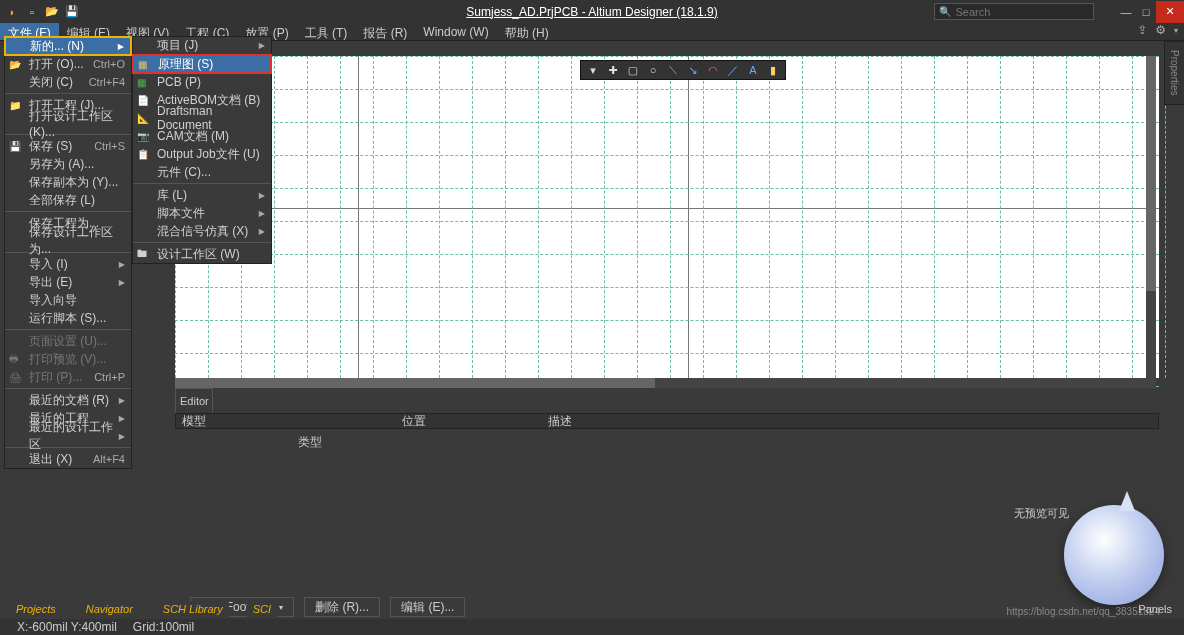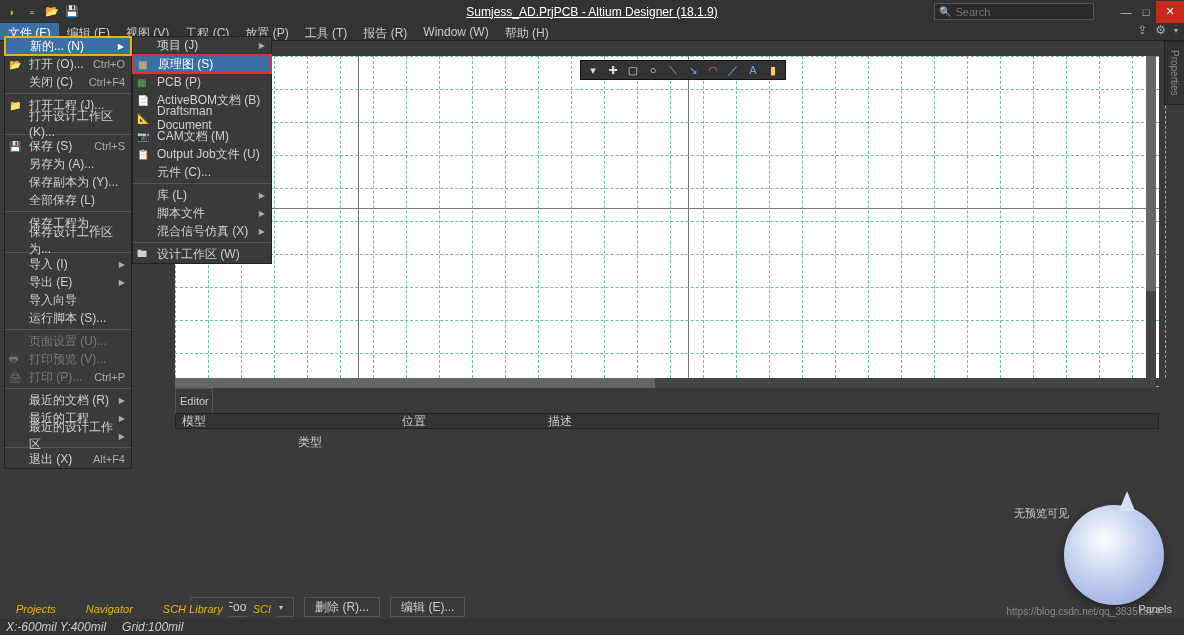--- a/index.html
+++ b/index.html
@@ -76,21 +76,21 @@
     .no-preview { position: absolute; right: 90px; top: 118px; color: #ccc; font-size: 11px; }
     
     .bottom-buttons { position: absolute; left: 190px; bottom: 18px; display: flex; gap: 10px; }
     .bbtn { height: 20px; background: #3a3a3a; border: 1px solid #555; color: #ccc; padding: 0 10px; display: flex; align-items: center; }
     .bbtn .drop { margin-left: 6px; font-size: 8px; }
     .bbtn.wide { min-width: 72px; justify-content: center; }
     
     .bottom-tabs { position: absolute; left: 10px; bottom: 18px; display: flex; gap: 18px; color: #eab308; font-style: italic; }
     .btab { padding: 2px 6px; background: #3a3a3a; font-size: 11px; }
     
-    .statusbar { position: absolute; bottom: 0; left: 0; right: 0; height: 16px; background: #333; color: #ccc; display: flex; align-items: center; padding: 0 6px; font-size: 11px; font-style: italic; }
+    .statusbar { position: absolute; bottom: 0; left: 0; right: 0; height: 16px; background: #333; color: #ccc; display: flex; align-items: center; padding: 0 17px; font-size: 11px; }
     
     .watermark { position: absolute; bottom: 18px; right: 24px; color: #888; font-size: 10px; }
     .panels-btn { position: absolute; bottom: 18px; right: 6px; color: #ccc; font-size: 11px; padding: 2px 6px; }
     
     .orb { position: absolute; bottom: 30px; right: 20px; width: 100px; height: 100px; border-radius: 50%; background: radial-gradient(circle at 40% 35%, #fff, #c8d4f0 40%, #a8b8e8 70%, #8fa0d8); box-shadow: 0 4px 12px rgba(0,0,0,0.4); }
     .orb-t { position: absolute; top: -14px; left: 55px; width: 16px; height: 20px; background: #d8e0f5; clip-path: polygon(50% 0, 100% 100%, 0 100%); }
   </style>
 </head>
 <body>
 

